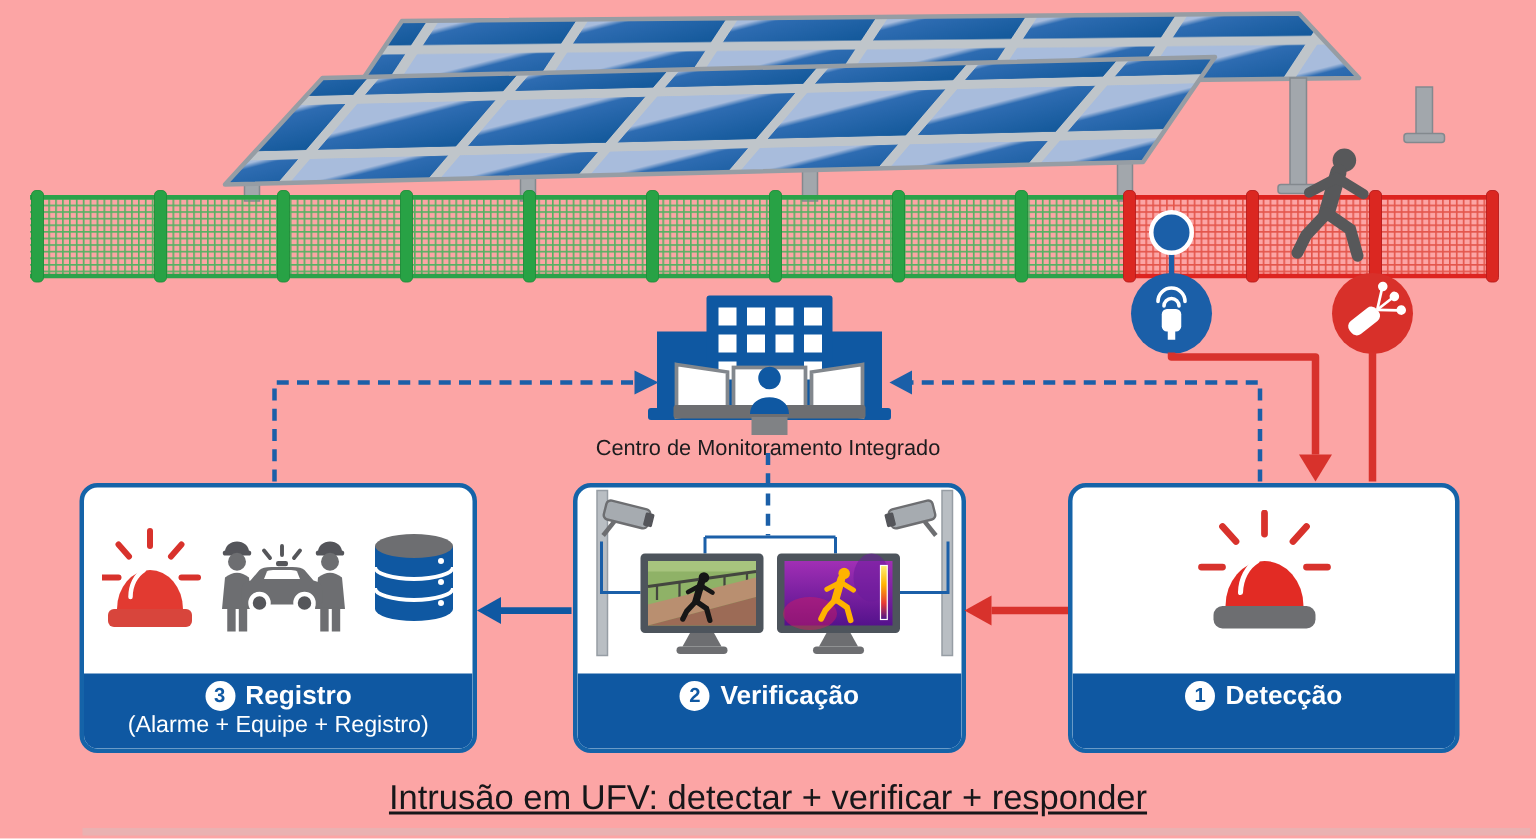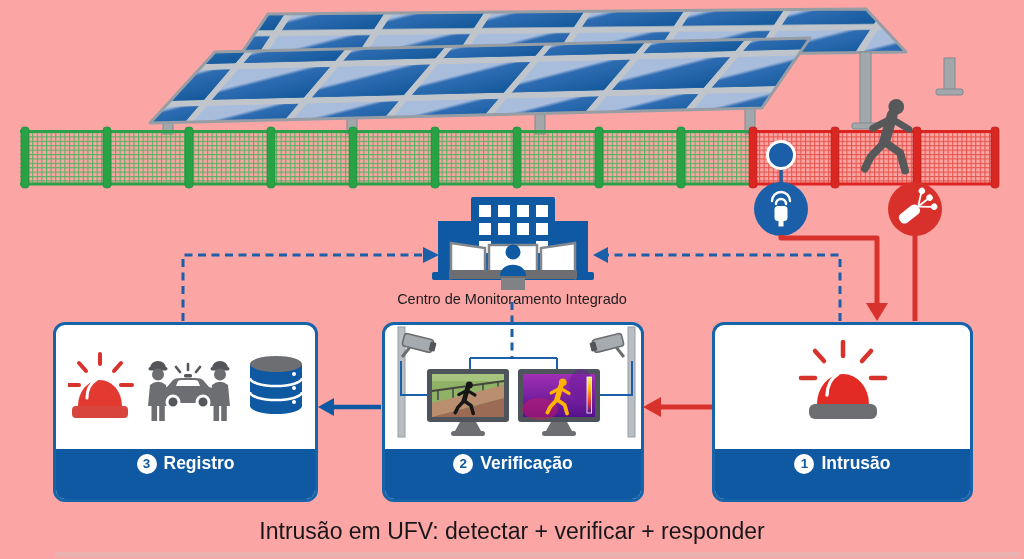--- a/index.html
+++ b/index.html
@@ -14,21 +14,21 @@
     background:#0f58a2;color:#fff;text-align:center;}
   .band-title{display:flex;align-items:center;justify-content:center;gap:7px;
     margin-top:4px;font-size:17.5px;font-weight:bold;}
   .num-badge{display:inline-flex;width:20px;height:20px;background:#fff;color:#0f58a2;
     border-radius:50%;align-items:center;justify-content:center;
     font-size:13.5px;font-weight:bold;}
   .band-sub{font-size:15.5px;margin-top:1px;}
   .mc-label{position:absolute;top:291px;left:0;right:0;text-align:center;
     font-size:14.5px;color:#1c1c1e;z-index:2;}
   .caption{position:absolute;top:518px;left:0;right:0;text-align:center;
-    font-size:23px;color:#17171a;z-index:2;}
+    font-size:23px;color:#17171a;z-index:2;text-decoration:underline;}
 </style>
 </head>
 <body>
 
 <div class="canvas">
 
   <svg class="scene" width="1024" height="559" viewBox="0 0 1024 559">
     <defs>
       <linearGradient id="cg" x1="0" y1="0" x2="0.9" y2="1">
         <stop offset="0" stop-color="#a8bcdc"></stop>
@@ -249,20 +249,21 @@
               <circle cx="44" cy="48" r="2"></circle>
           </g>
         </g>
       </svg>
     </div>
     <div class="box-band">
       <div class="band-title">
         <span class="num-badge">3</span>
         <span>Registro</span>
       </div>
+      <div class="band-sub">(Alarme + Equipe + Registro)</div>
     </div>
   </div>
 
   <div class="flow-box" style="left:382px;top:322px;width:262px;height:180px;">
     <div class="box-icons">
       <svg width="256" height="124" viewBox="0 0 256 124" style="position:absolute;inset:0;">
         <rect x="13" y="2" width="7" height="110" fill="#b9bec3" stroke="#969da4"></rect>
         <rect x="243" y="2" width="7" height="110" fill="#b9bec3" stroke="#969da4"></rect>
         <g>
           <g transform="translate(20,8) rotate(14)">
@@ -337,20 +338,20 @@
           </g>
           <path d="M36,64 a26,30 0 0 1 52,0 Z" fill="#e22b24"></path>
           <path d="M46,55 a19,24 0 0 1 11,-21" stroke="#ffffff" stroke-width="3.4" fill="none" stroke-linecap="round"></path>
           <rect x="28" y="64" width="68" height="15" rx="6" fill="#6d6e71"></rect>
         </g>
       </svg>
     </div>
     <div class="box-band">
       <div class="band-title">
         <span class="num-badge">1</span>
-        <span>Intrusão</span>
+        <span>Detecção</span>
       </div>
     </div>
   </div>
 
   <div class="caption">Intrusão em UFV: detectar + verificar + responder</div>
 
 </div>
 
 </body></html>

